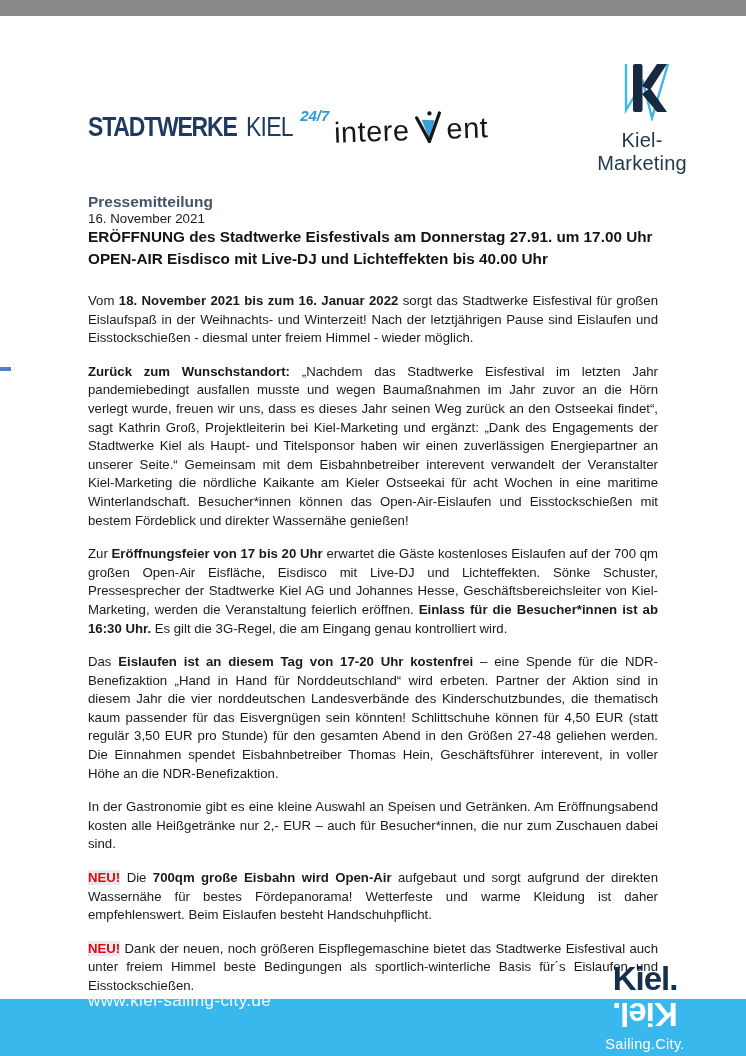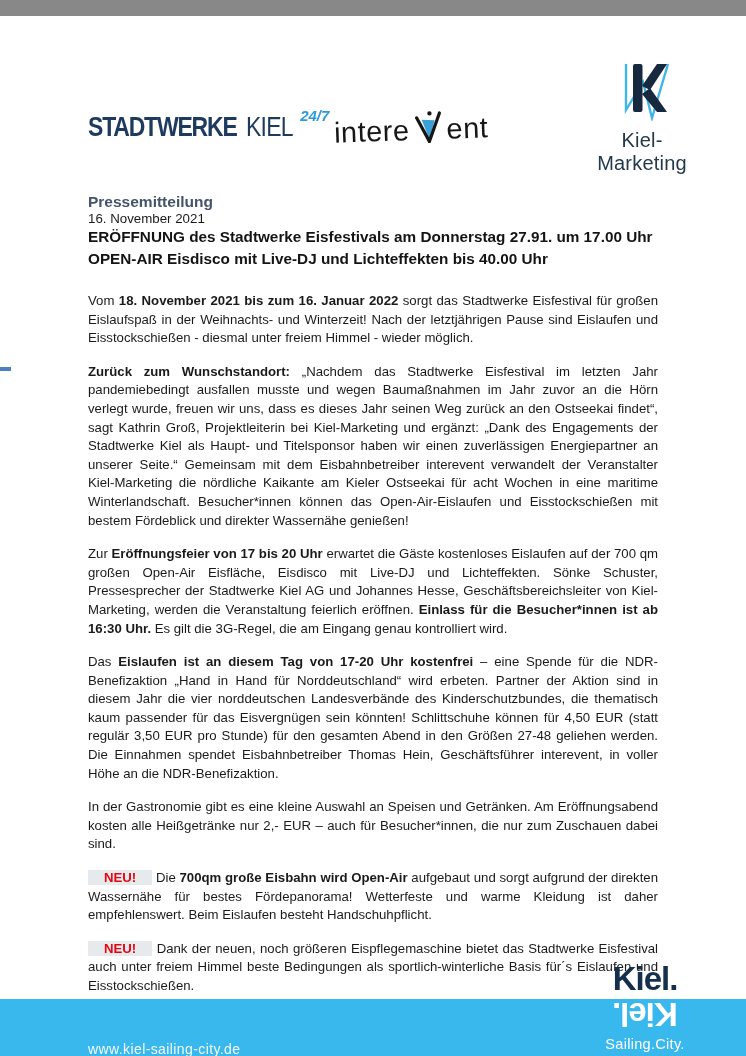--- a/index.html
+++ b/index.html
@@ -29,28 +29,28 @@
   .doc-type { font-size:15.5px; font-weight:700; color:#44546A; }
   .doc-date { font-size:13.3px; color:#1a1a1a; }
   .title { position:absolute; left:88px; top:210px; width:582px;
            font-size:15.3px; font-weight:700; line-height:22px; color:#141414; }
   
   .body-text { position:absolute; left:88px; top:276px; width:570px;
                font-size:13.2px; line-height:18.6px; text-align:justify; }
   .para { margin-bottom:15px; }
   .b { font-weight:700; }
   .red { color:#e30613; }
-  .hl { background:#e7eaec; padding:0 16px; }
+  .hl { background:#e7eaec; padding:0 0; }
   .note { font-style:italic; font-size:12.5px; line-height:16.8px; margin-bottom:0; }
   
   .fold-mark { position:absolute; left:0; top:351px; width:11px; height:4px; background:#4a81c4; }
   
   .band { position:absolute; left:0; top:983px; width:746px; height:69px; background:#38b8ec; }
   .bottom-strip { position:absolute; left:0; top:1052px; width:746px; height:4px; background:#ccd2d7; }
-  .band-url { position:absolute; left:88px; top:1025px; font-size:14px; letter-spacing:0.4px;
+  .band-url { position:absolute; left:88px; top:975px; font-size:17px; letter-spacing:0.4px;
               color:#f2fafe; text-decoration:none; }
   .kiel-block { position:absolute; left:590px; top:944px; width:110px; text-align:center; }
   .kiel-word { font-size:33px; font-weight:700; letter-spacing:-1px; line-height:38px; color:#15304d; }
   .kiel-word-mirror { display:inline-block; font-size:33px; font-weight:700; letter-spacing:-1px;
                       line-height:32px; color:#ffffff; transform:rotate(180deg); }
   .kiel-tagline { margin-top:6px; font-size:14.5px; color:#ffffff; letter-spacing:0.3px; }
 </style>
 </head>
 <body>
 

